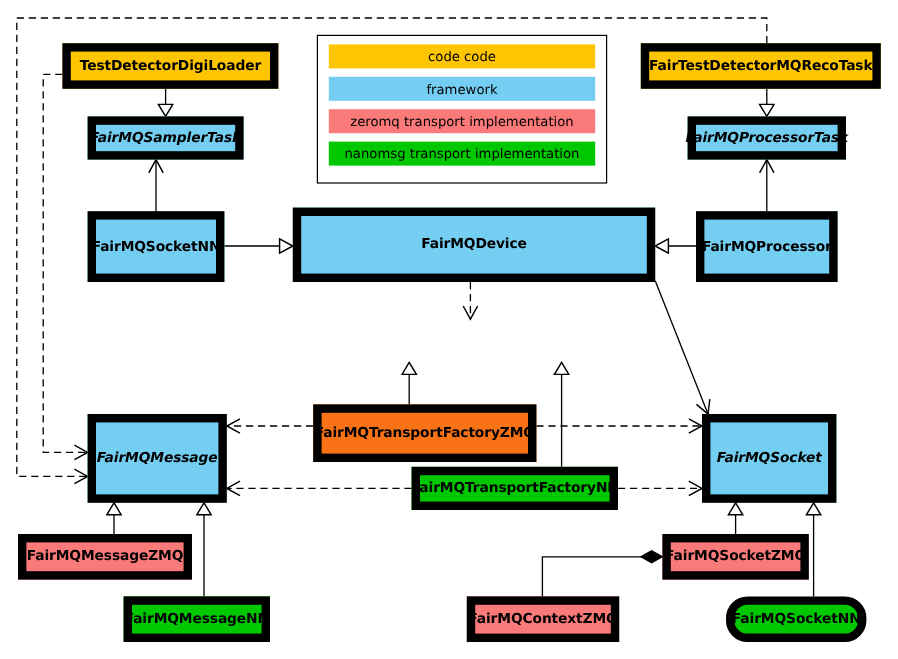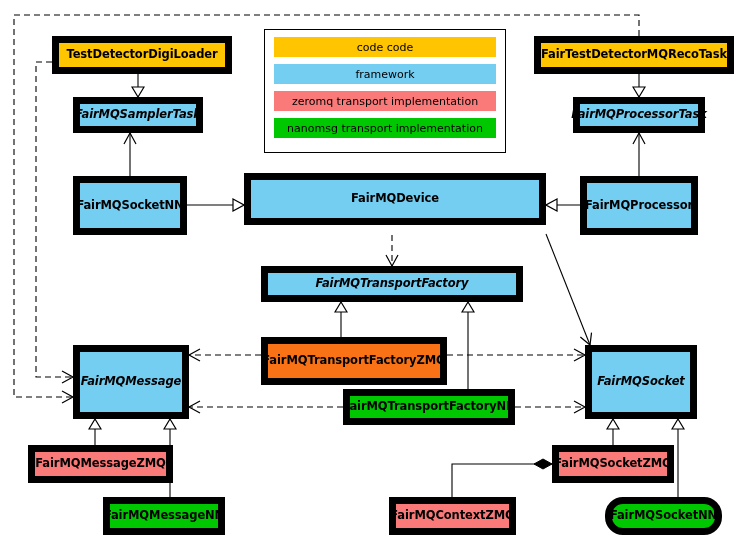--- a/index.html
+++ b/index.html
@@ -139,29 +139,28 @@
       <path d="M452,497 L452,464 L552,464" marker-end="url(#black-diamond)"></path>
 
     </g>
   </svg>
 
   <div class="legend-box" id="legend-box" style="left:264px; top:29px; width:242px; height:124px;"></div>
 
 <div class="node" style="left: 52px; top: 36px; width: 180px; height: 38px; background: rgb(255, 197, 0);">TestDetectorDigiLoader</div>
     <div class="node abstract" style="left: 73px; top: 97px; width: 130px; height: 36px; background: rgb(116, 206, 242);">FairMQSamplerTask</div>
     <div class="node" style="left: 73px; top: 176px; width: 114px; height: 59px; background: rgb(116, 206, 242);">FairMQSocketNN</div>
-    <div class="node" style="left: 244px; top: 173px; width: 302px; height: 52px; background: rgb(116, 206, 242);">FairMQDevice</div>
+    <div class="node" style="left: 244px; top: 173px; width: 302px; height: 62px; background: rgb(116, 206, 242);">FairMQDevice</div>
     <div class="node" style="left: 580px; top: 176px; width: 118px; height: 59px; background: rgb(116, 206, 242);">FairMQProcessor</div>
     <div class="node abstract" style="left: 573px; top: 97px; width: 132px; height: 36px; background: rgb(116, 206, 242);">FairMQProcessorTask</div>
     <div class="node" style="left: 534px; top: 36px; width: 200px; height: 38px; background: rgb(255, 197, 0);">FairTestDetectorMQRecoTask</div>
-    <div class="node abstract" style="left: 261px; top: 266px; width: 262px; height: 36px; background: rgb(116, 206, 242);">FairMQTransportFactory</div>
     <div class="node" style="left: 261px; top: 337px; width: 186px; height: 48px; background: #f97316;">FairMQTransportFactoryZMQ</div>
     <div class="node" style="left: 343px; top: 389px; width: 172px; height: 36px; background: rgb(0, 200, 0);">FairMQTransportFactoryNN</div>
     <div class="node abstract" style="left: 73px; top: 345px; width: 116px; height: 74px; background: rgb(116, 206, 242);">FairMQMessage</div>
-    <div class="node" style="left: 28px; top: 445px; width: 145px; height: 38px; background: rgb(250, 122, 121);">FairMQMessageZMQ</div>
+    <div class="node" style="left: 15px; top: 445px; width: 145px; height: 38px; background: rgb(250, 122, 121);">FairMQMessageZMQ</div>
     <div class="node" style="left: 103px; top: 497px; width: 122px; height: 38px; background: rgb(0, 200, 0);">FairMQMessageNN</div>
     <div class="node abstract" style="left: 585px; top: 345px; width: 112px; height: 74px; background: rgb(116, 206, 242);">FairMQSocket</div>
     <div class="node" style="left: 552px; top: 445px; width: 122px; height: 38px; background: rgb(250, 122, 121);">FairMQSocketZMQ</div>
     <div class="node" style="left: 605px; top: 497px; width: 117px; height: 38px; background: rgb(0, 200, 0); border-radius: 18px;">FairMQSocketNN</div>
     <div class="node" style="left: 389px; top: 497px; width: 127px; height: 38px; background: rgb(250, 122, 121);">FairMQContextZMQ</div>
     <div class="legend-row" style="left: 274px; top: 37px; width: 222px; height: 20px; background: rgb(255, 197, 0);">code code</div>
     <div class="legend-row" style="left: 274px; top: 64px; width: 222px; height: 20px; background: rgb(116, 206, 242);">framework</div>
     <div class="legend-row" style="left: 274px; top: 91px; width: 222px; height: 20px; background: rgb(250, 122, 121);">zeromq transport implementation</div>
     <div class="legend-row" style="left: 274px; top: 118px; width: 222px; height: 20px; background: rgb(0, 200, 0);">nanomsg transport implementation</div>
   </div>

